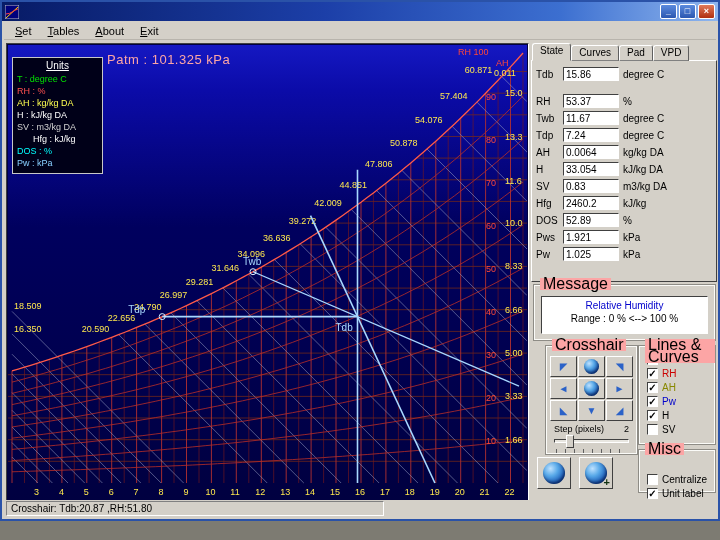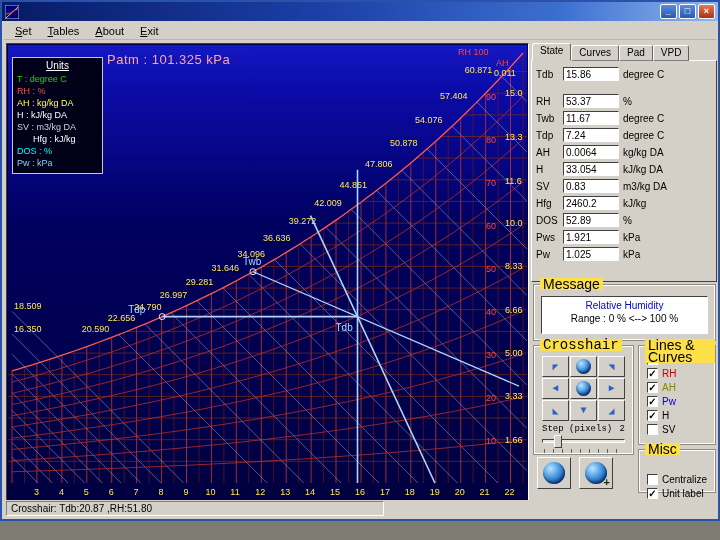--- a/index.html
+++ b/index.html
@@ -41,28 +41,28 @@
   .tab-body{position:absolute;top:17px;left:0;width:186px;height:222px;background:#d4d0c8;
     border:1px solid;border-color:#fff #404040 #404040 #fff;padding:6px 0 0 4px;}
   .field-row{display:flex;align-items:center;margin-bottom:3px;}
   .field-row.first{margin-bottom:13px;}
   .field-label{width:27px;font-size:10px;}
   .field-input{width:56px;height:14px;font-size:10px;padding:0 2px;background:#fff;outline:none;
     border:1px solid;border-color:#404040 #fff #fff #404040;font-family:inherit;}
   .field-unit{margin-left:4px;font-size:10px;white-space:nowrap;}
 
   .group{position:absolute;border:1px solid #8e8c86;box-shadow:inset 0 0 0 1px #fbfbf8;}
-  .group-label{position:absolute;top:-7px;left:6px;background:#fde047;padding:0 3px;font-size:14px;line-height:12px;}
+  .group-label{position:absolute;top:-7px;left:6px;background:#fca5a5;padding:0 3px;font-size:16px;line-height:12px;}
 
   .message-group{top:241px;left:2px;width:183px;height:57px;}
   .message-box{position:absolute;left:7px;top:11px;right:7px;bottom:6px;background:#fff;
     border:1px solid;border-color:#404040 #fff #fff #404040;text-align:center;font-size:10px;padding-top:3px;}
   .msg1{margin-bottom:2px;}
 
-  .crosshair-group{top:302px;left:2px;width:101px;height:110px;font-family:Liberation Mono, monospace;}
+  .crosshair-group{top:302px;left:14px;width:93px;height:110px;}
   .nav-grid{display:grid;grid-template-columns:repeat(3,27px);gap:1px;justify-content:center;margin-top:10px;}
   .nav-btn{height:21px;background:#d4d0c8;border:1px solid;border-color:#fff #404040 #404040 #fff;
     font-size:10px;padding:0;cursor:pointer;display:flex;align-items:center;justify-content:center;font-family:inherit;}
   .globe{display:inline-block;border-radius:50%;
     background:radial-gradient(circle at 34% 30%, #bfe2ff 0%, #57a8e8 35%, #1b5cb8 70%, #0a2f70 100%);
     box-shadow:inset -1px -2px 3px rgba(0,0,30,.5);}
   .globe-sm{width:15px;height:15px;}
   .globe-lg{width:22px;height:22px;}
   .step-row{display:flex;justify-content:space-between;padding:3px 8px 0;font-size:9px;}
   .slider{position:relative;height:18px;margin:1px 8px 0;}

